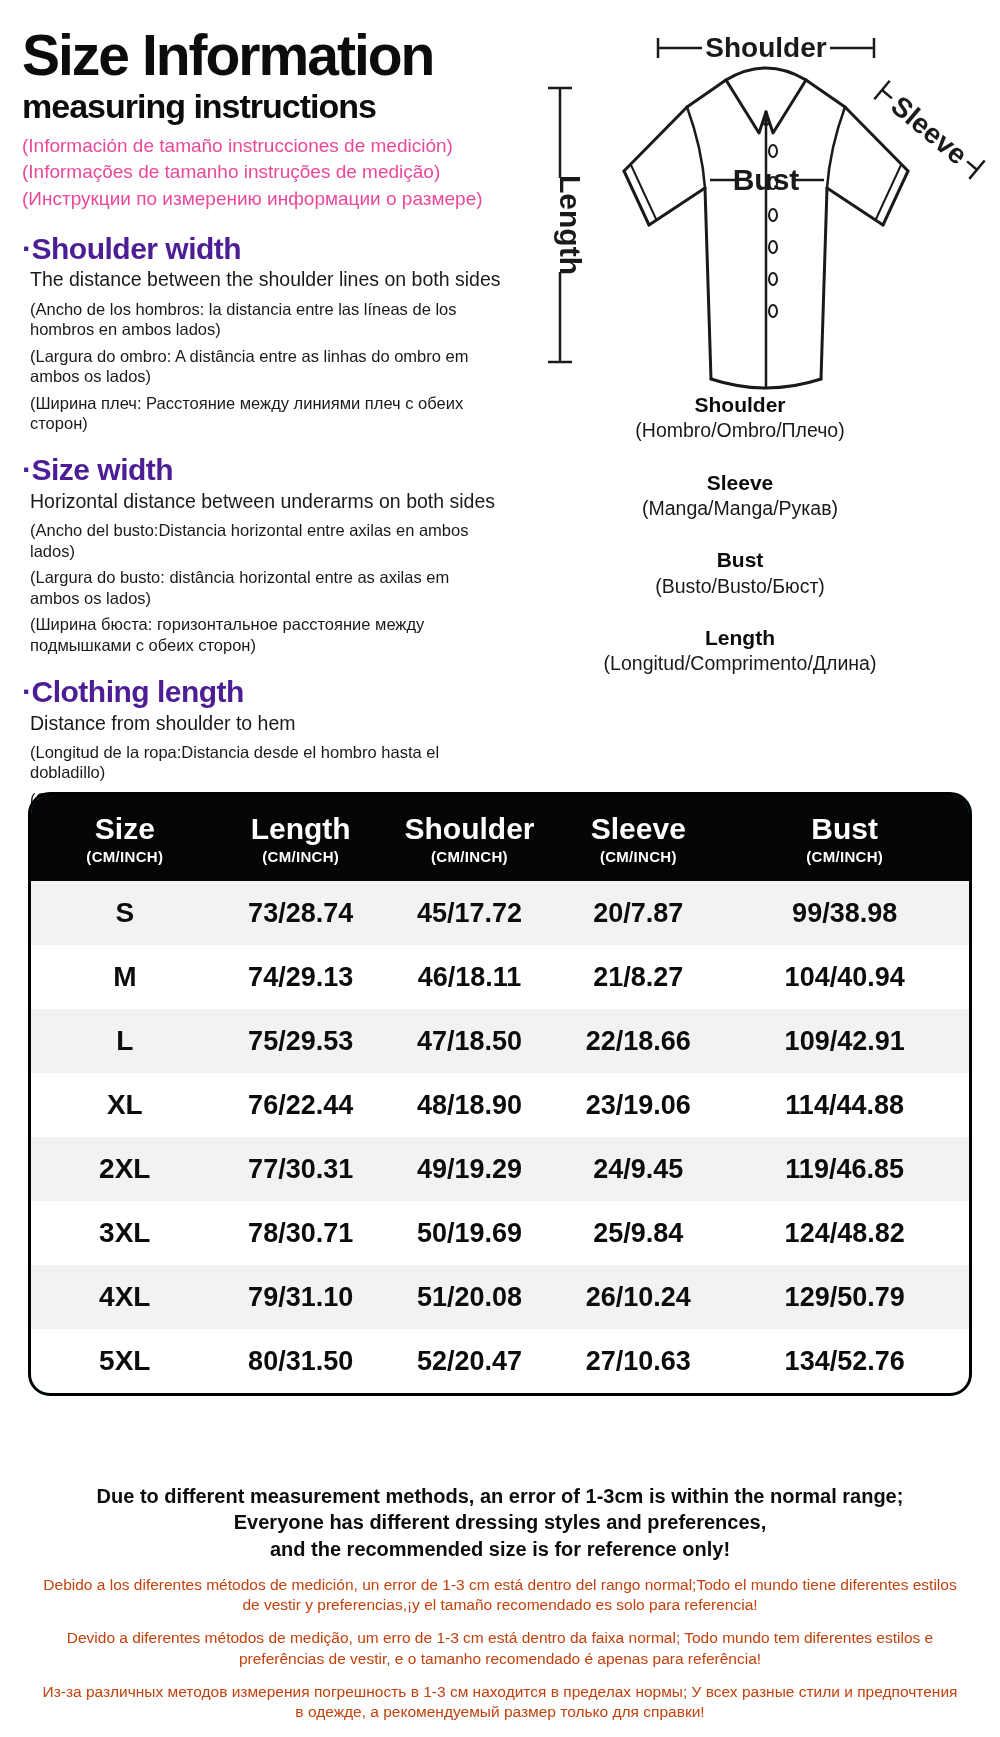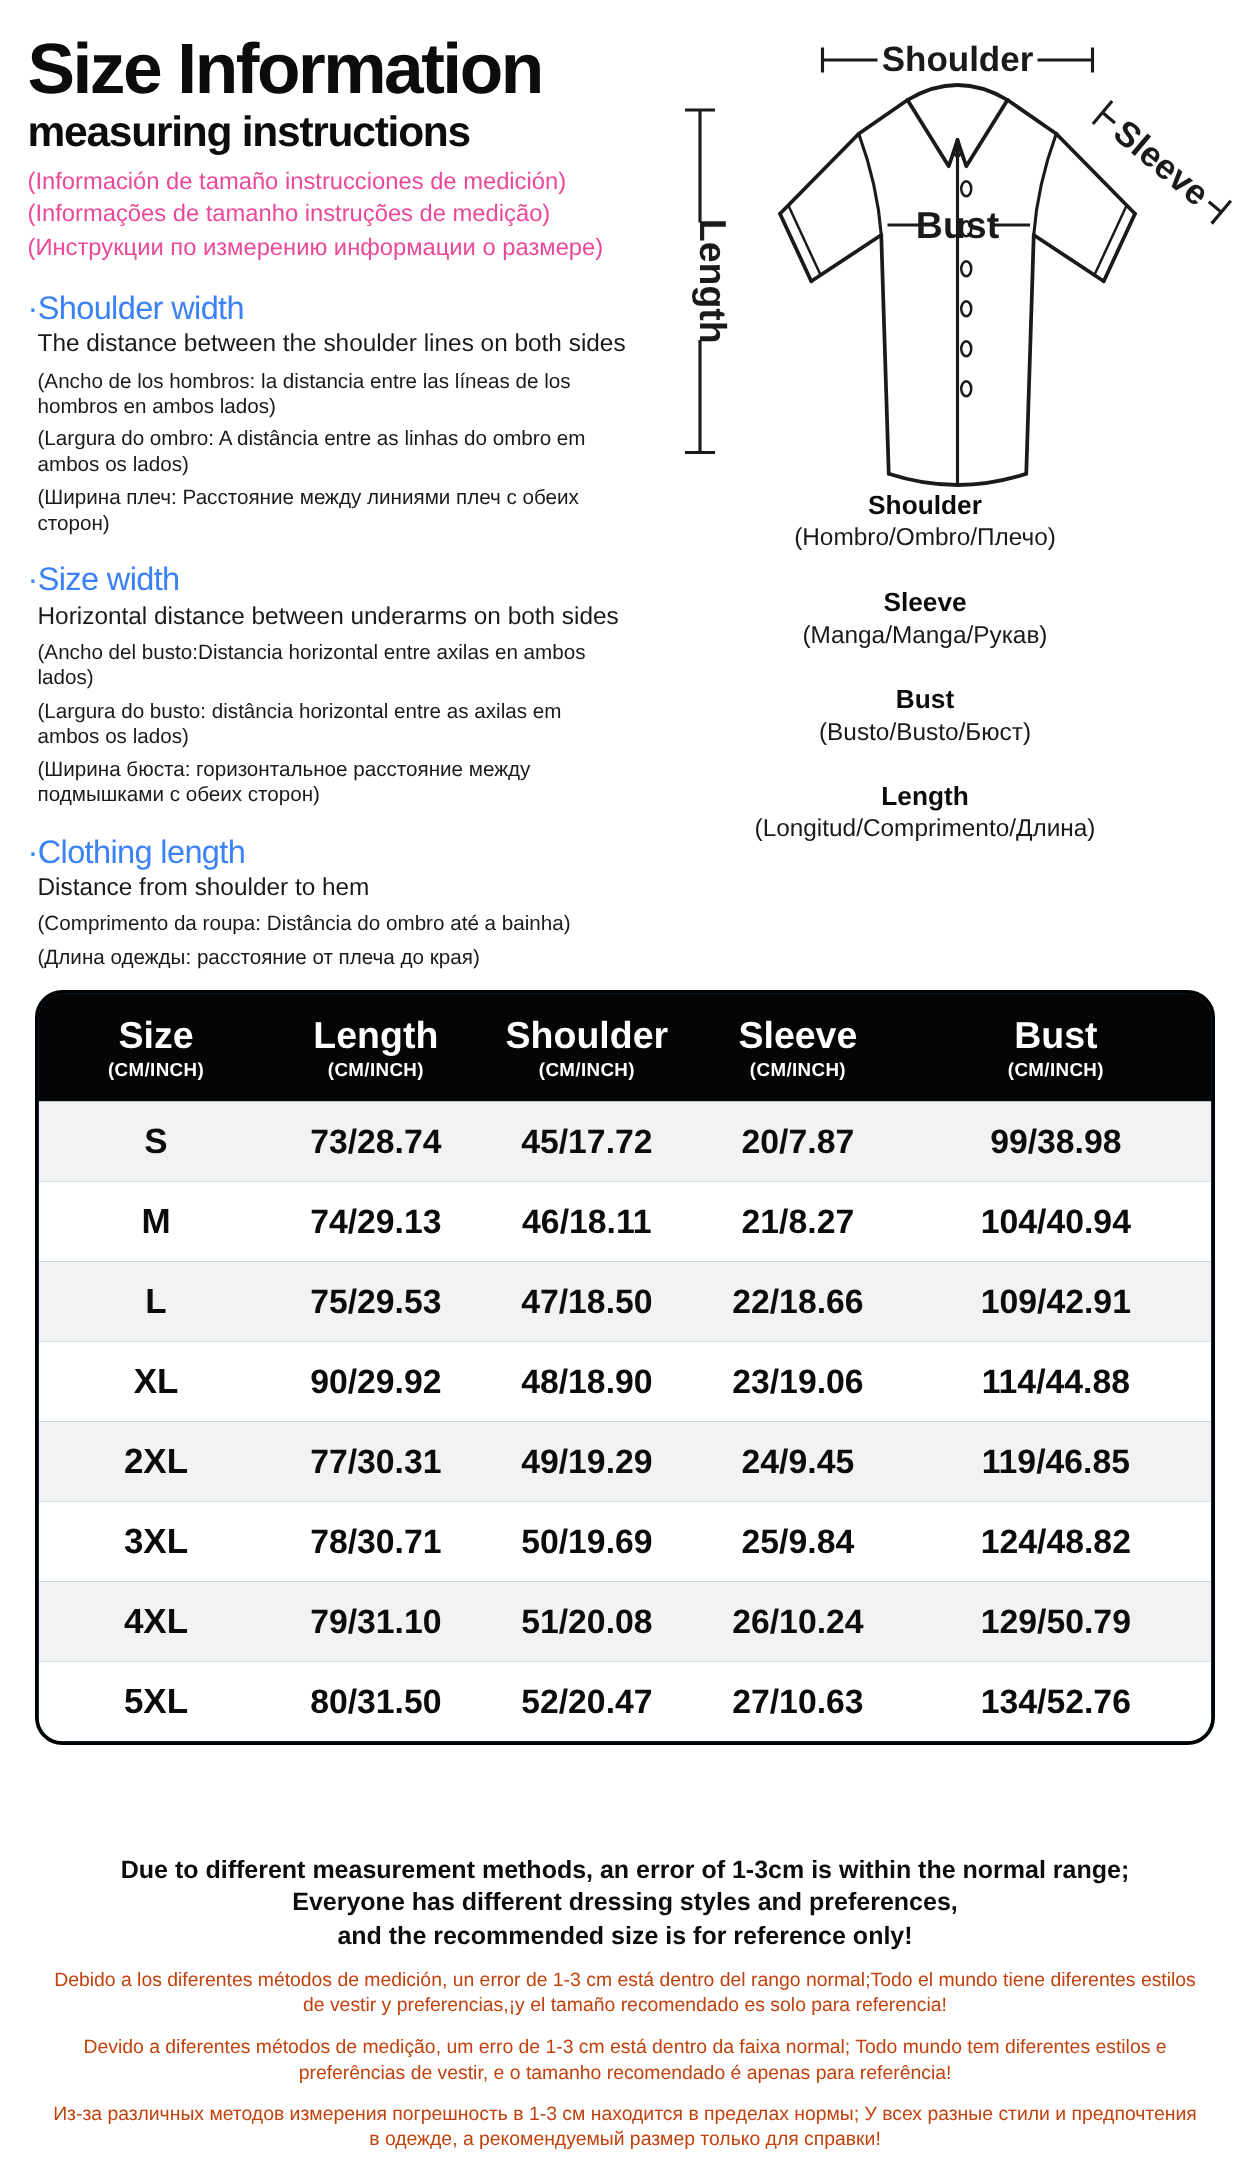--- a/index.html
+++ b/index.html
@@ -8,21 +8,21 @@
   .page { position:relative; width:1000px; height:1733px; background:#fff; overflow:hidden; }
 
   
   .left-col { position:absolute; left:22px; top:26px; width:500px; }
   .main-title { font-size:57px; font-weight:800; letter-spacing:-2px; line-height:1.05; color:#0c0c0c; }
   .sub-title { font-size:34px; font-weight:800; letter-spacing:-1px; line-height:1.1; margin-top:2px; color:#0c0c0c; }
   .title-trans { margin-top:8px; }
   .title-trans div { font-size:19px; line-height:1.38; color:#ec4899; }
 
   .section { margin-top:21px; }
-  .section-title { font-size:26px; font-weight:400; letter-spacing:-0.5px; line-height:1.05; color:#3b82f6; }
+  .section-title { font-size:30px; font-weight:700; letter-spacing:-0.5px; line-height:1.05; color:#4c1d95; }
   .section-desc { font-size:19.5px; line-height:1.25; margin:3px 0 7px 8px; color:#1a1a1a; }
   .section-trans div { font-size:16.5px; line-height:1.24; margin:0 0 6px 8px; color:#1a1a1a; max-width:470px; }
 
   
   .diagram-col { position:absolute; left:530px; top:30px; width:460px; }
   .shirt-svg { display:block; }
   .shirt-svg line, .shirt-svg path, .shirt-svg ellipse { stroke:#1a1a1a; fill:none; }
   .shirt-svg text { fill:#1a1a1a; font-family:"Liberation Sans", "DejaVu Sans", sans-serif; font-weight:600; }
 
   .legend { position:absolute; left:0; top:362px; width:420px; text-align:center; }
@@ -78,20 +78,21 @@
         <div>(Ancho del busto:Distancia horizontal entre axilas en ambos lados)</div>
         <div>(Largura do busto: distância horizontal entre as axilas em ambos os lados)</div>
         <div>(Ширина бюста: горизонтальное расстояние между подмышками с обеих сторон)</div>
       </div>
     </div>
 
     <div class="section">
       <div class="section-title">·Clothing length</div>
       <div class="section-desc">Distance from shoulder to hem</div>
       <div class="section-trans">
+        <div>(Longitud de la ropa:Distancia desde el hombro hasta el dobladillo)</div>
         <div>(Comprimento da roupa: Distância do ombro até a bainha)</div>
         <div>(Длина одежды: расстояние от плеча до края)</div>
       </div>
     </div>
   </div>
 
   <div class="diagram-col">
     <svg class="shirt-svg" width="460" height="360" viewBox="0 0 460 360">
 
       <g stroke-width="2.5">
@@ -220,21 +221,21 @@
         </div>
         <div class="t-grid t-row">
           <div class="cell-size">L</div>
           <div>75/29.53</div>
           <div>47/18.50</div>
           <div>22/18.66</div>
           <div>109/42.91</div>
         </div>
         <div class="t-grid t-row">
           <div class="cell-size">XL</div>
-          <div>90/29.92</div>
+          <div>76/22.44</div>
           <div>48/18.90</div>
           <div>23/19.06</div>
           <div>114/44.88</div>
         </div>
         <div class="t-grid t-row">
           <div class="cell-size">2XL</div>
           <div>77/30.31</div>
           <div>49/19.29</div>
           <div>24/9.45</div>
           <div>119/46.85</div>

